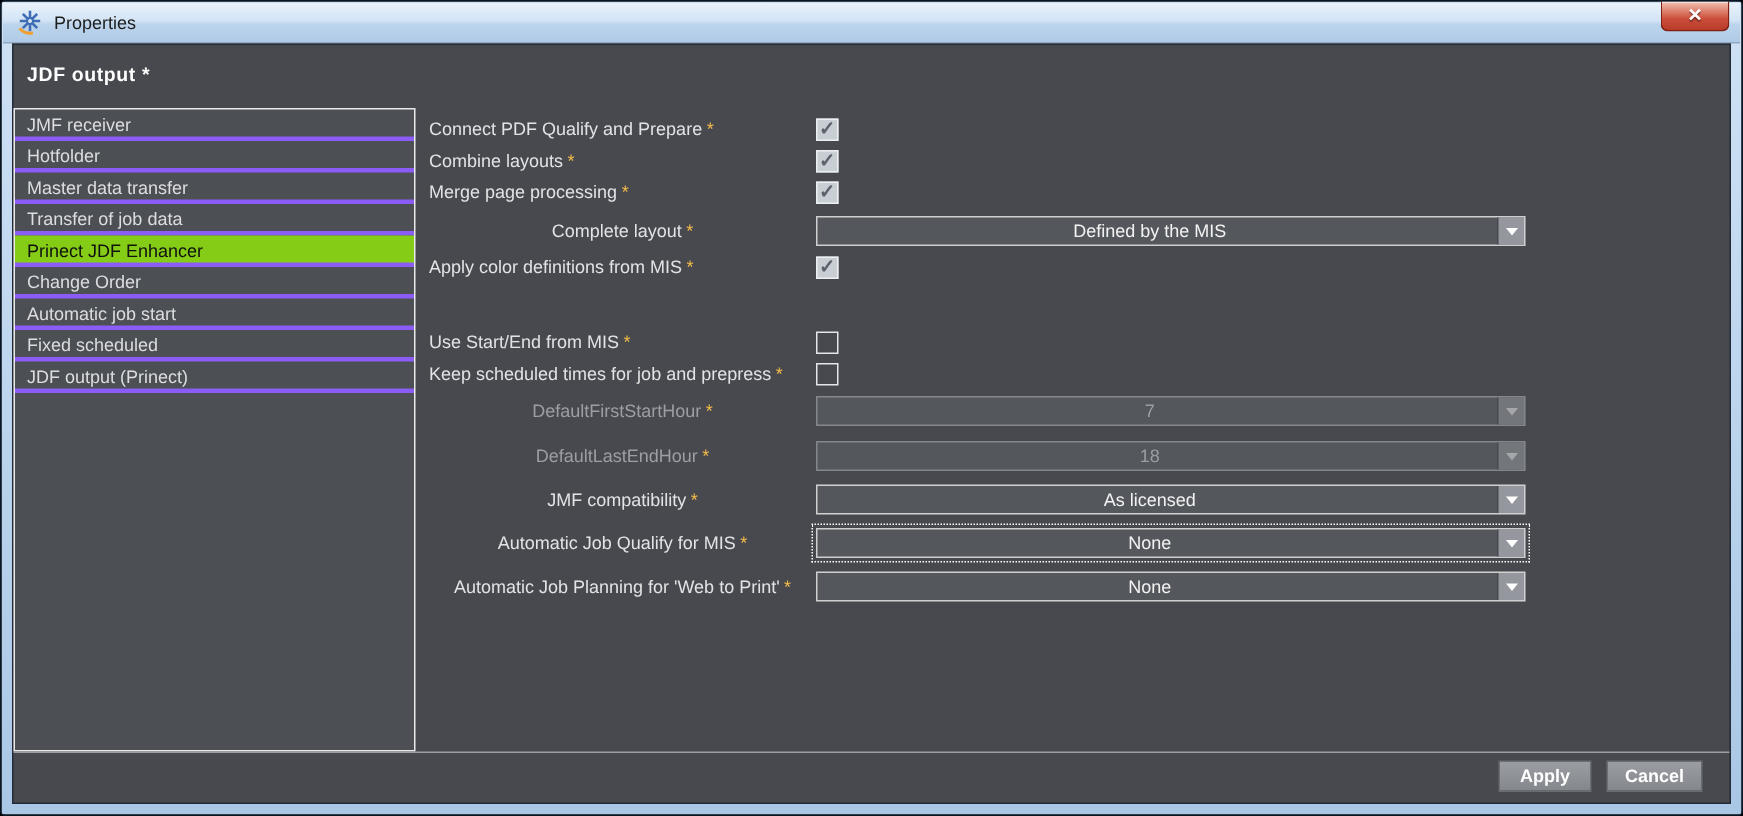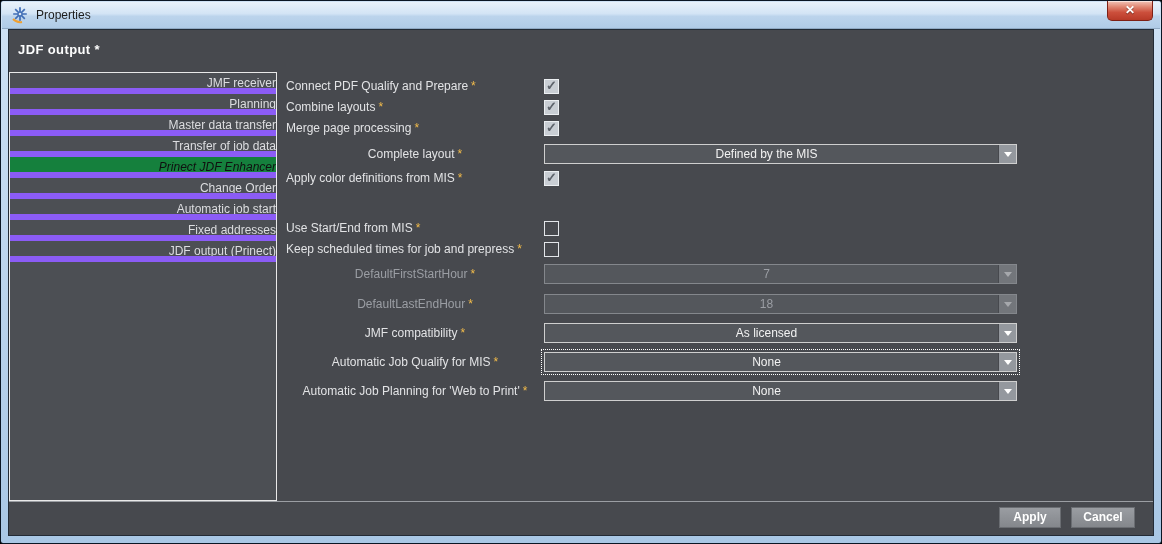--- a/index.html
+++ b/index.html
@@ -35,24 +35,24 @@
     position:absolute; left:9px; top:12px;
     font-size:13px; font-weight:bold; color:#fdfdfd; letter-spacing:.4px;
   }
   
   .sidebar {
     position:absolute; left:0; top:42px; width:268px; height:429px;
     border:1px solid #e9e9e9; background:#4c4f54;
   }
   .side-item {
     height:21px; line-height:20px; padding-left:8px;
-    font-size:12px; color:#dcdde0; border-bottom:6px solid #8b5cf6;
-    cursor:default; white-space:nowrap; overflow:hidden;text-align:right;
-  }
-  .side-item.selected { background:#15803d; color:#101010;font-style:italic; }
+    font-size:12px; color:#dcdde0; border-bottom:3px solid #8b5cf6;
+    cursor:default; white-space:nowrap; overflow:hidden;
+  }
+  .side-item.selected { background:#84cc16; color:#101010; }
   
   .row { position:absolute; left:277px; width:731px; display:flex; }
   .row .lbl { width:258px; font-size:12px; color:#e2e3e5; white-space:nowrap; }
   .row.h-cb  { height:15px; } .row.h-cb .lbl { line-height:15px; }
   .row.h-sel { height:20px;text-align:center; } .row.h-sel .lbl { line-height:20px; }
   .row.disabled .lbl { color:#9b9ea4; }
   .ast { color:#f2bb4a; margin-left:3px; }
   
   .cb {
     width:15px; height:15px; border:1px solid #e3e6ea; background:transparent;
@@ -125,27 +125,27 @@
   <div class="close-btn">
     <span>✕</span>
   </div>
 
   <div class="content">
 
     <div class="page-title">JDF output *</div>
 
     <div class="sidebar">
       <div class="side-item">JMF receiver</div>
-      <div class="side-item">Planning</div>
+      <div class="side-item">Hotfolder</div>
       <div class="side-item">Master data transfer</div>
       <div class="side-item">Transfer of job data</div>
       <div class="side-item selected">Prinect JDF Enhancer</div>
       <div class="side-item">Change Order</div>
       <div class="side-item">Automatic job start</div>
-      <div class="side-item">Fixed addresses</div>
+      <div class="side-item">Fixed scheduled</div>
       <div class="side-item">JDF output (Prinect)</div>
     </div>
 
     <div class="row h-cb" style="top:49px">
       <span class="lbl"><span>Connect PDF Qualify and Prepare</span><span class="ast">*</span></span>
       <span class="cb checked">
           <span class="check">✓</span>
         </span>
     </div>
 

